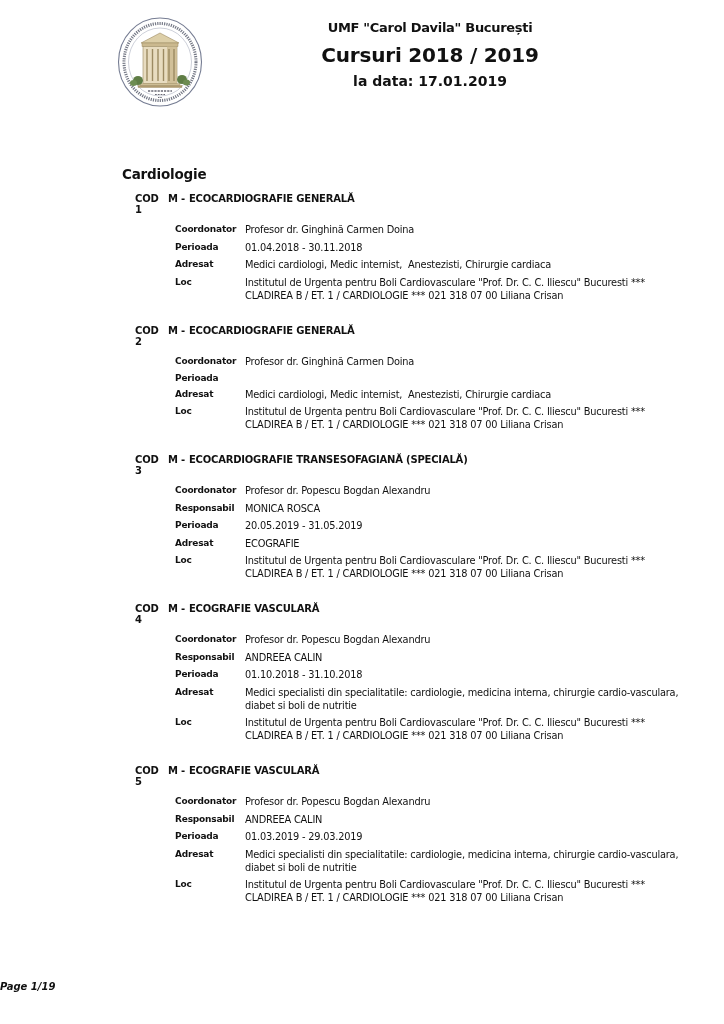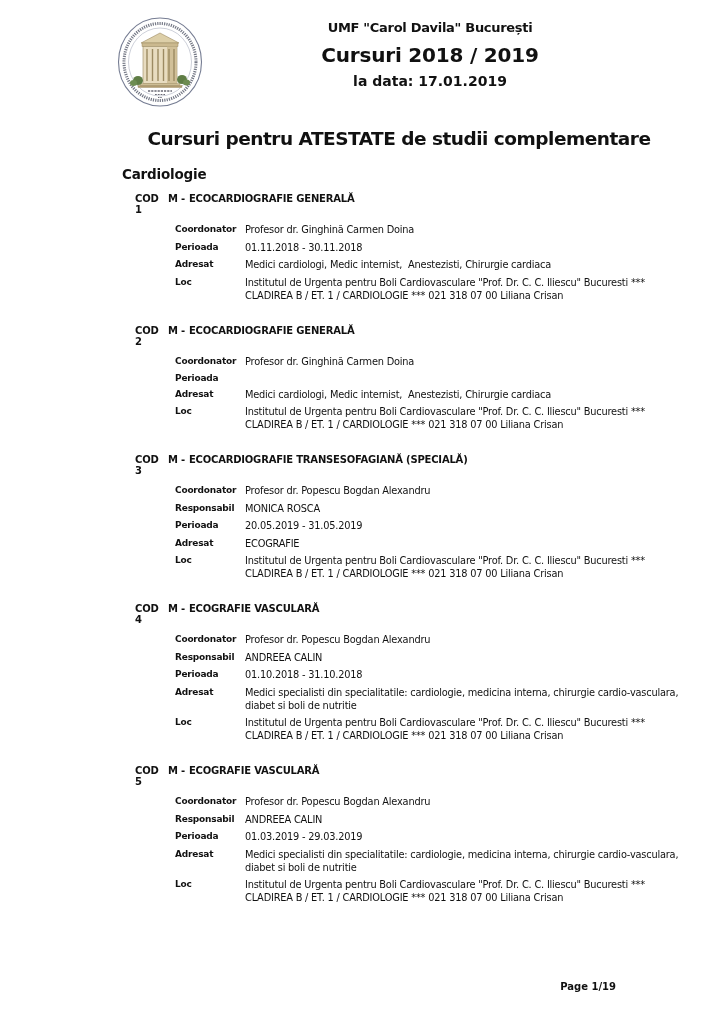--- a/index.html
+++ b/index.html
@@ -35,22 +35,22 @@
   .dash  { flex: none; margin-right: 4px; }
   .cname { flex: none; }
 
   .frow { display: flex; margin: 0 0 4.5px 62px; }
   .flabel { width: 70px; flex: none; font-weight: bold; font-size: 9px;
             letter-spacing: -0.2px; padding-top: 1px; }
   .fvalue { width: 440px; font-size: 9.8px; line-height: 13px;
             letter-spacing: -0.2px; white-space: pre-wrap; }
 
   
-  .footer { position: absolute; left: 0; top: 981px; width: 616px; text-align: right;
-            font-size: 10px; font-weight: bold; }
+  .footer { position: absolute; left: 0; top: 981px; width: 616px; text-align: left;
+            font-size: 10px; font-weight: bold; font-style: italic; }
 </style>
 </head>
 <body>
 
 <div class="page">
 
   <div class="logo">
     <svg width="86" height="92" viewBox="0 0 86 92">
 
       <ellipse cx="43" cy="46" rx="41.5" ry="44" fill="#ffffff" stroke="#767d93" stroke-width="1.1"></ellipse>
@@ -82,41 +82,40 @@
       <line x1="41" y1="81.5" x2="45" y2="81.5" stroke="#6a6a75" stroke-width="1.1" stroke-dasharray="1.4 0.9"></line>
     </svg>
   </div>
 
   <div class="hdr-text">
     <div class="inst">UMF "Carol Davila" București</div>
     <div class="cursuri">Cursuri 2018 / 2019</div>
     <div class="datel">la data: 17.01.2019</div>
   </div>
 
-  <h1 class="main-title">Cursuri pentru ATESTATE de studii complementare</h1>
 
   <div class="content">
     <h2 class="section">Cardiologie</h2>
     <div id="course-list">
   <div class="course">
     <div class="course-hdr">
       <span class="cod">COD 1</span>
       <span class="ctype">M</span>
       <span class="dash">-</span>
       <span class="cname">ECOCARDIOGRAFIE GENERALĂ</span>
     </div>
     <div class="fields">
   <div class="frow">
     <span class="flabel">Coordonator</span>
     <span class="fvalue">Profesor dr. Ginghină Carmen Doina</span>
   </div>
 
   <div class="frow">
     <span class="flabel">Perioada</span>
-    <span class="fvalue">01.11.2018 - 30.11.2018</span>
+    <span class="fvalue">01.04.2018 - 30.11.2018</span>
   </div>
 
   <div class="frow">
     <span class="flabel">Adresat</span>
     <span class="fvalue">Medici cardiologi, Medic internist,  Anestezisti, Chirurgie cardiaca</span>
   </div>
 
   <div class="frow">
     <span class="flabel">Loc</span>
     <span class="fvalue">Institutul de Urgenta pentru Boli Cardiovasculare "Prof. Dr. C. C. Iliescu" Bucuresti *** CLADIREA B / ET. 1 / CARDIOLOGIE *** 021 318 07 00 Liliana Crisan</span>

